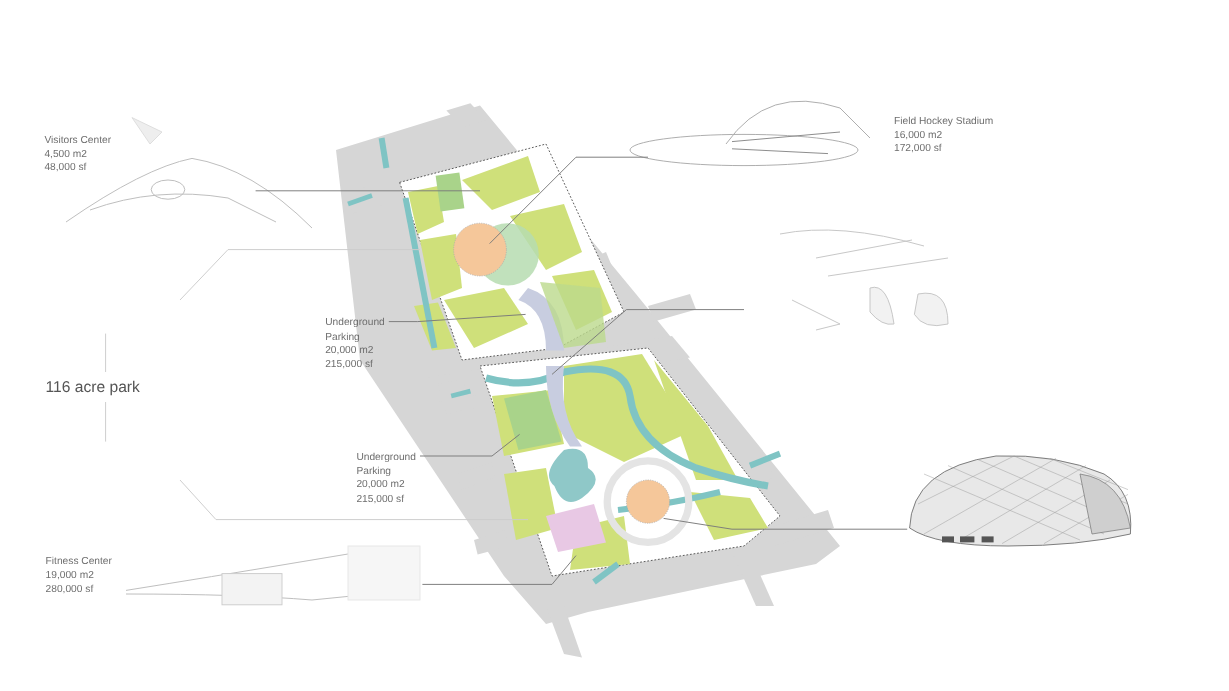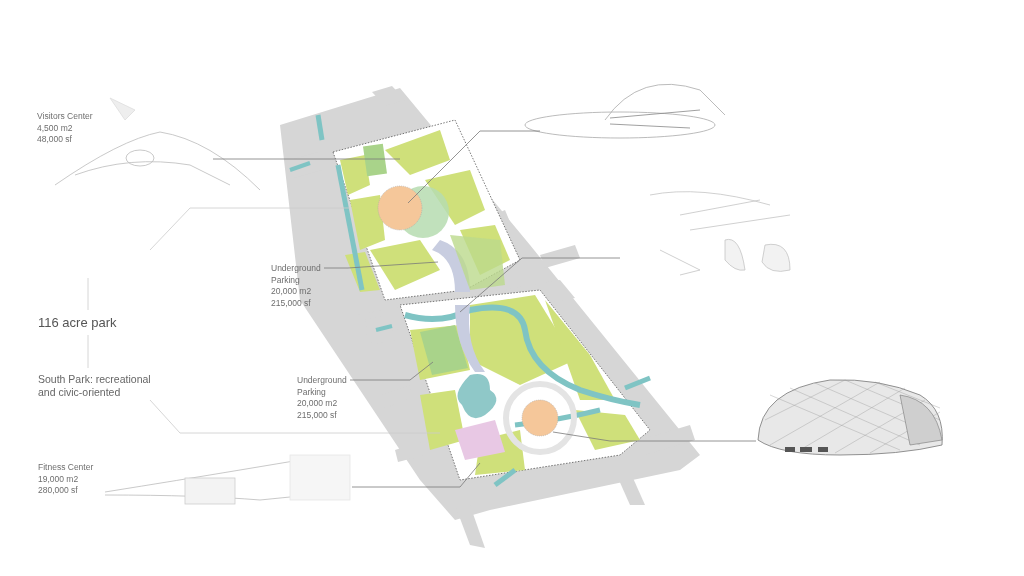--- a/index.html
+++ b/index.html
@@ -158,24 +158,20 @@
 
   <div class="label" style="left:37px;top:111px;">
     <span class="line">Visitors Center</span>
     <span class="line">4,500 m2</span>
     <span class="line">48,000 sf</span>
   </div>
 
 
   <div class="huge" style="left:38px;top:315px;">116 acre park</div>
 
-  <div class="big" style="left:38px;top:373px;">
-    <span class="line" style="display:block">South Park: recreational</span>
-    <span class="line" style="display:block">and civic-oriented</span>
-  </div>
 
   <div class="label" style="left:38px;top:462px;">
     <span class="line">Fitness Center</span>
     <span class="line">19,000 m2</span>
     <span class="line">280,000 sf</span>
   </div>
 
   <div class="label" style="left:271px;top:263px;">
     <span class="line">Underground</span>
     <span class="line">Parking</span>
@@ -183,15 +179,20 @@
     <span class="line">215,000 sf</span>
   </div>
 
   <div class="label" style="left:297px;top:375px;">
     <span class="line">Underground</span>
     <span class="line">Parking</span>
     <span class="line">20,000 m2</span>
     <span class="line">215,000 sf</span>
   </div>
 
+  <div class="label" style="left:745px;top:95px;">
+    <span class="line">Field Hockey Stadium</span>
+    <span class="line">16,000 m2</span>
+    <span class="line">172,000 sf</span>
+  </div>
 
 
 </div>
 
 </body></html>

